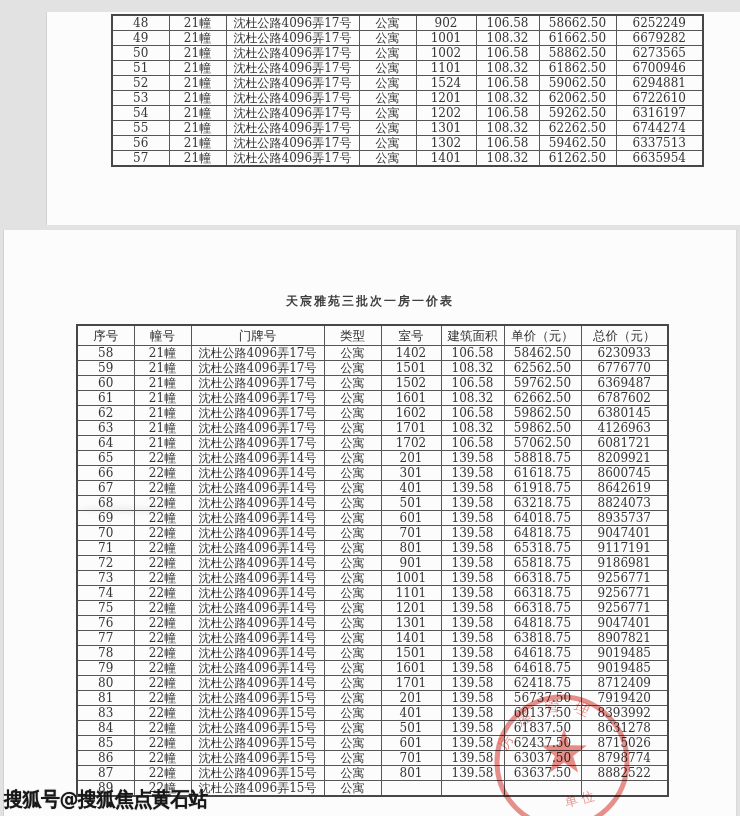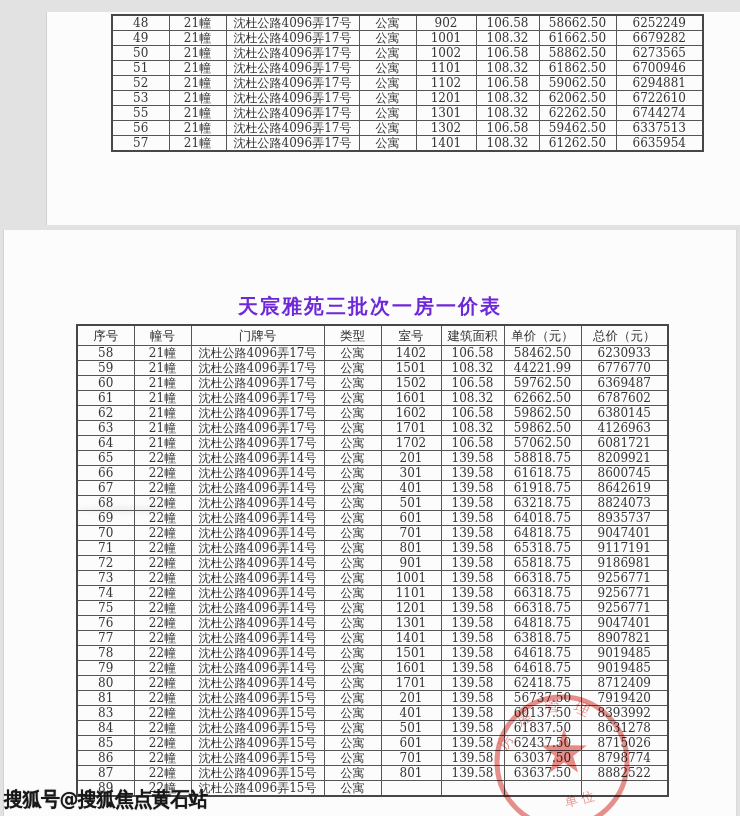--- a/index.html
+++ b/index.html
@@ -9,21 +9,21 @@
     font-family:"DejaVu Serif","Liberation Serif",serif;
   }
   .page{
     position:absolute;left:3px;width:732px;background:#fcfcfc;
     border-left:1px solid #d2d2d2;border-right:1px solid #dadada;
   }
   .page1{top:12px;height:213px;margin-left:43px;}
   .page2{top:230px;height:586px;}
   .doc-title{
     position:absolute;top:63px;left:0;width:100%;text-align:center;
-    font-size:20px;font-weight:600;letter-spacing:2px;color:#6d28d9;
+    font-size:12px;font-weight:600;letter-spacing:2px;color:#404040;
   }
   table.grid{
     position:absolute;border-collapse:collapse;table-layout:fixed;
     border:2px solid #474747;background:transparent;
   }
   table.t1{left:64px;top:2px;}
   table.t2{left:72px;top:94px;}
   .grid th,.grid td{
     border:1px solid #565656;padding:0;margin:0;
     text-align:center;vertical-align:middle;
@@ -104,34 +104,44 @@
           <td>1101</td>
           <td>108.32</td>
           <td>61862.50</td>
           <td>6700946</td>
         </tr>
         <tr>
           <td>52</td>
           <td>21幢</td>
           <td>沈杜公路4096弄17号</td>
           <td>公寓</td>
-          <td>1102</td>
+          <td>1524</td>
           <td>106.58</td>
           <td>59062.50</td>
           <td>6294881</td>
         </tr>
         <tr>
           <td>53</td>
           <td>21幢</td>
           <td>沈杜公路4096弄17号</td>
           <td>公寓</td>
           <td>1201</td>
           <td>108.32</td>
           <td>62062.50</td>
           <td>6722610</td>
+        </tr>
+        <tr>
+          <td>54</td>
+          <td>21幢</td>
+          <td>沈杜公路4096弄17号</td>
+          <td>公寓</td>
+          <td>1202</td>
+          <td>106.58</td>
+          <td>59262.50</td>
+          <td>6316197</td>
         </tr>
         <tr>
           <td>55</td>
           <td>21幢</td>
           <td>沈杜公路4096弄17号</td>
           <td>公寓</td>
           <td>1301</td>
           <td>108.32</td>
           <td>62262.50</td>
           <td>6744274</td>
@@ -197,21 +207,21 @@
           <td>58462.50</td>
           <td>6230933</td>
         </tr>
         <tr>
           <td>59</td>
           <td>21幢</td>
           <td>沈杜公路4096弄17号</td>
           <td>公寓</td>
           <td>1501</td>
           <td>108.32</td>
-          <td>44221.99</td>
+          <td>62562.50</td>
           <td>6776770</td>
         </tr>
         <tr>
           <td>60</td>
           <td>21幢</td>
           <td>沈杜公路4096弄17号</td>
           <td>公寓</td>
           <td>1502</td>
           <td>106.58</td>
           <td>59762.50</td>

